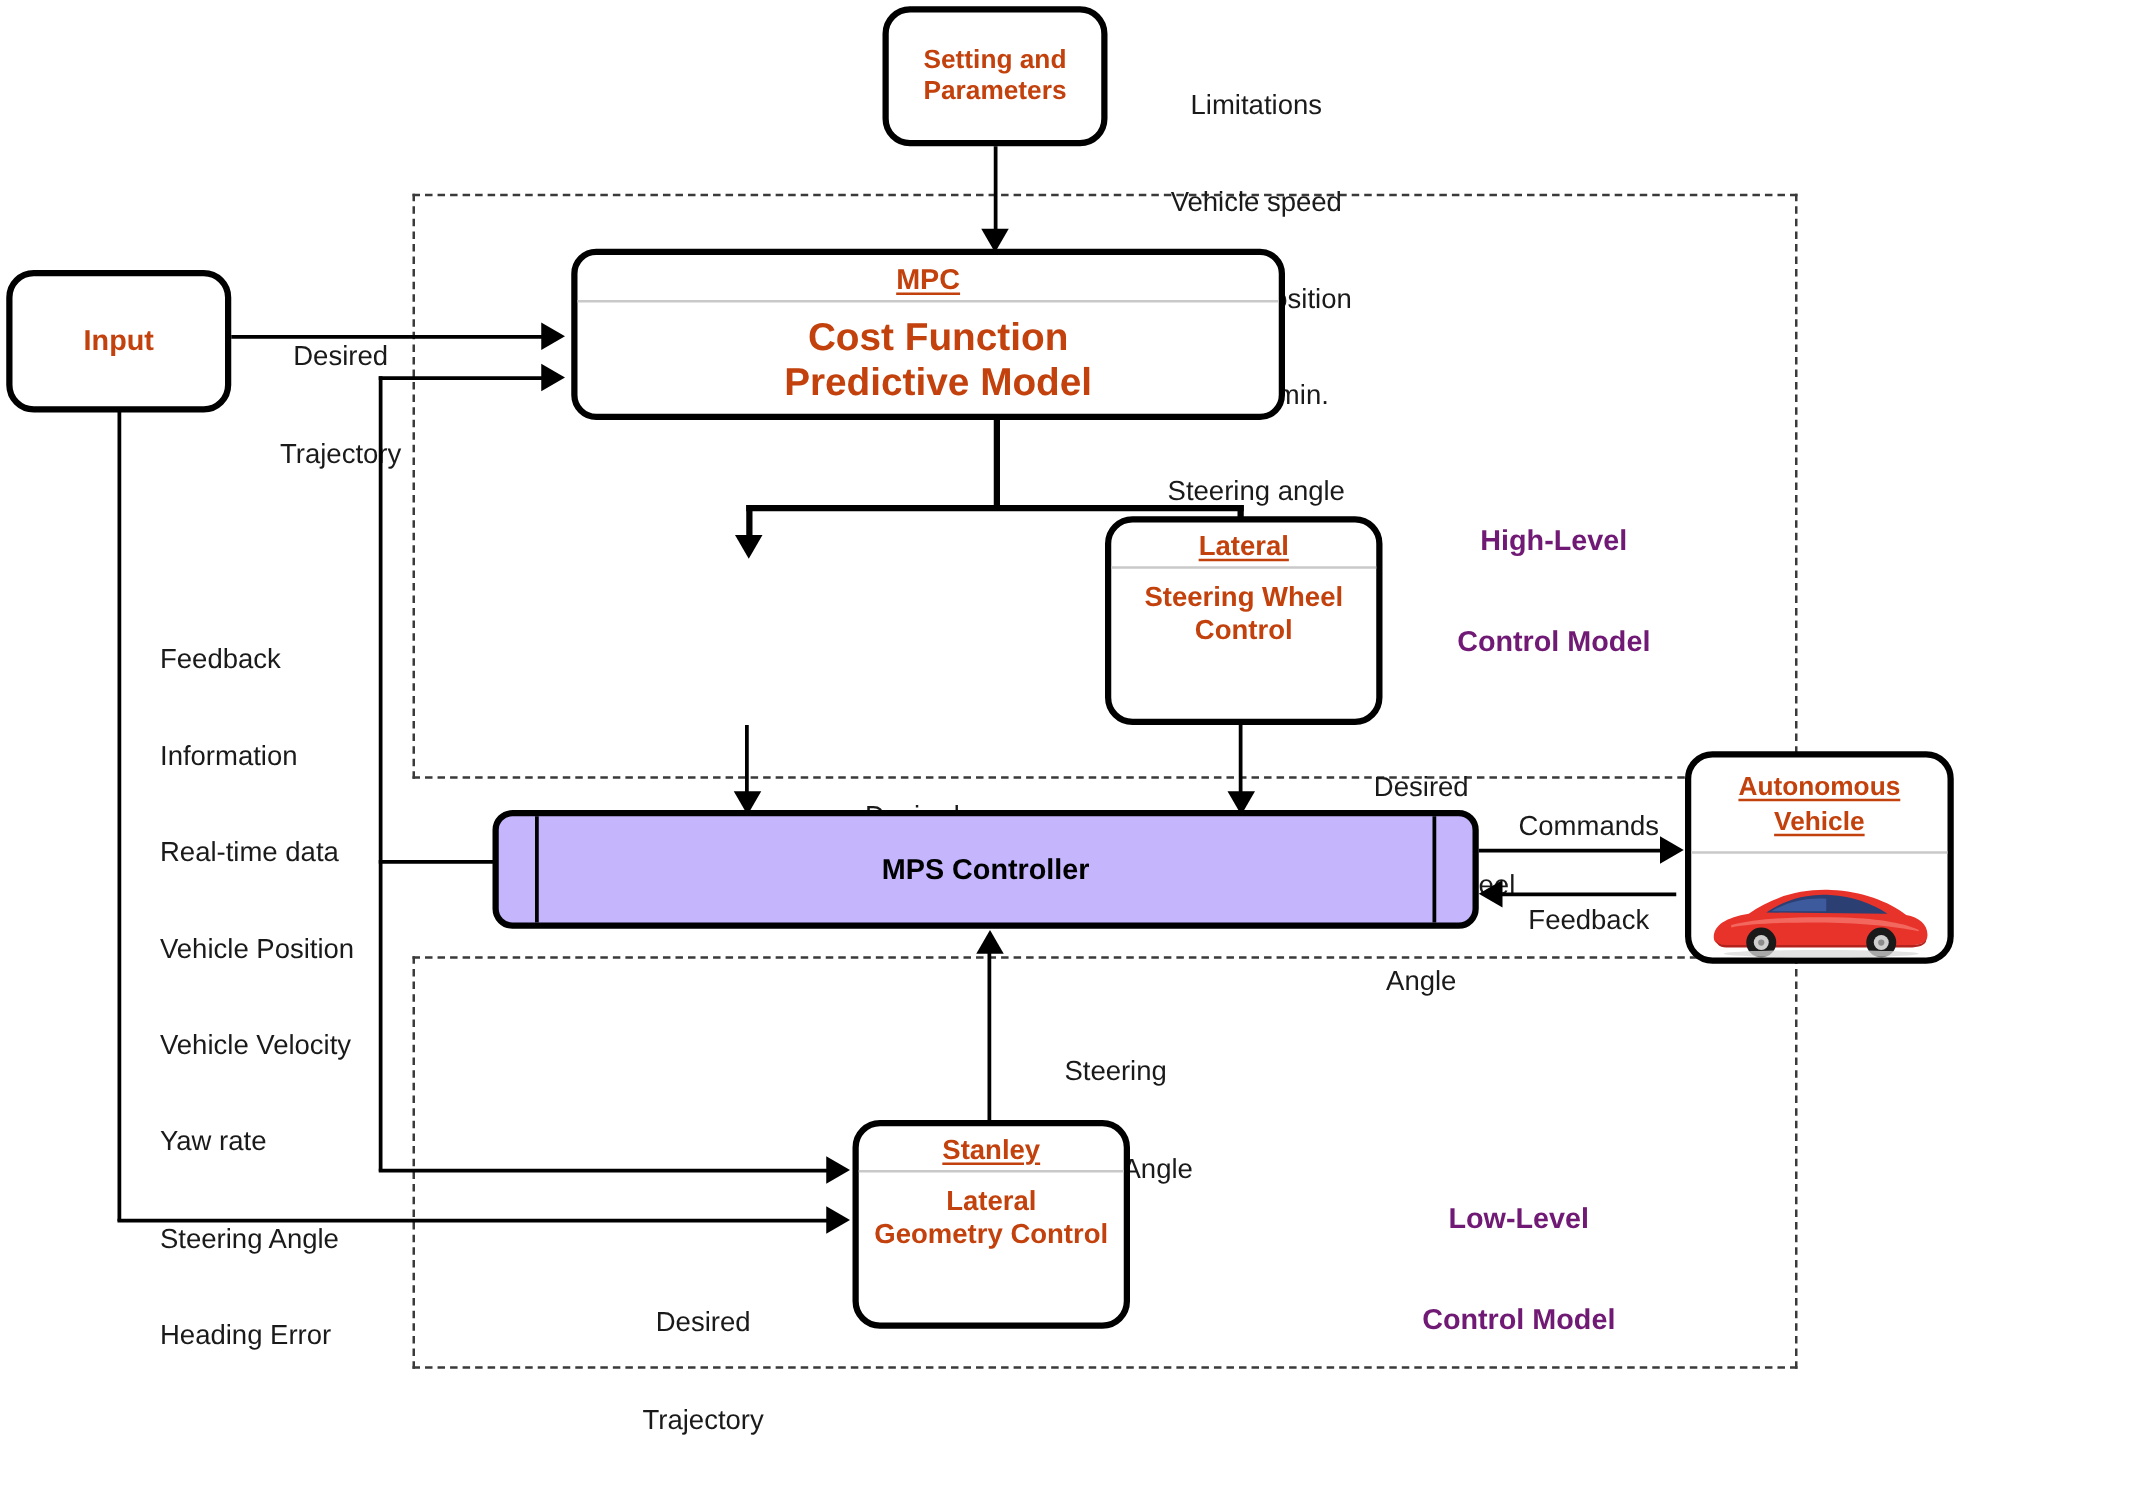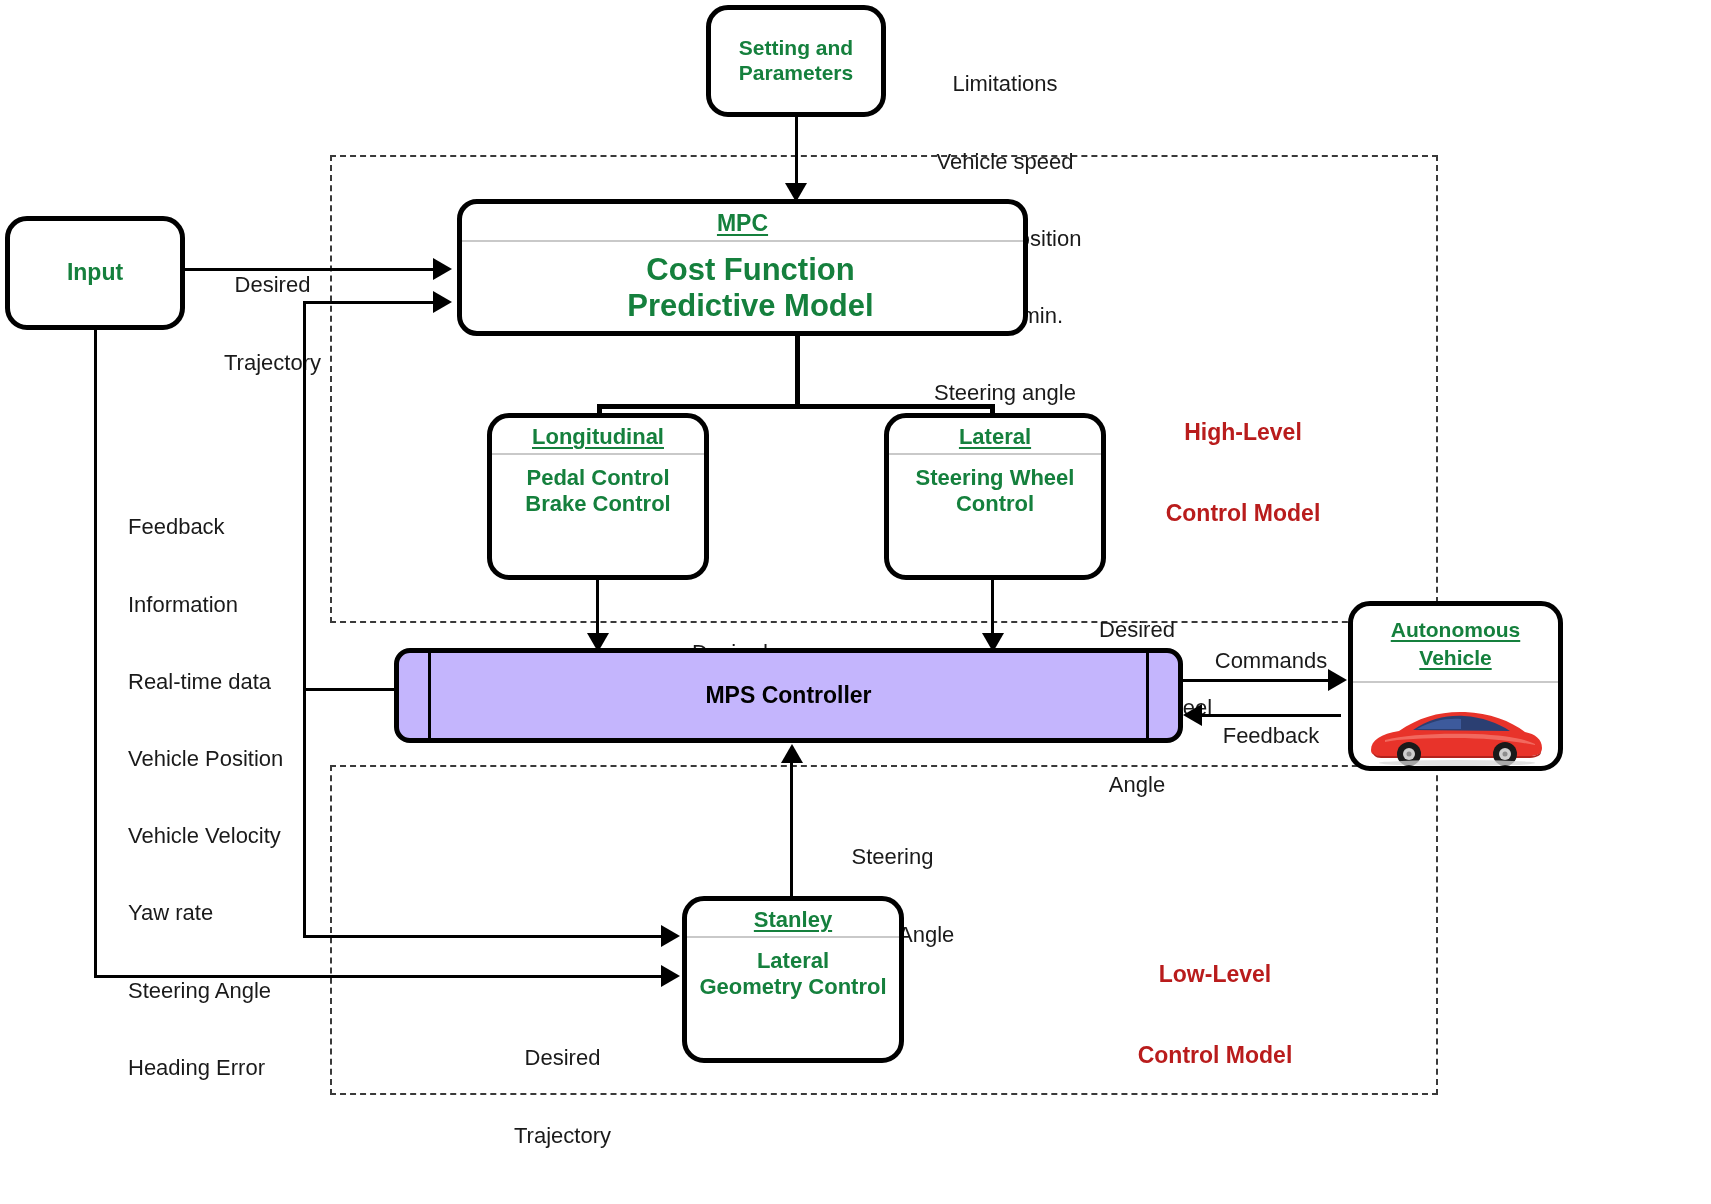--- a/index.html
+++ b/index.html
@@ -19,21 +19,21 @@
     position:absolute;
     box-sizing:border-box;
     background:#ffffff;
     border:5px solid #000000;
     border-radius:22px;
     display:flex;
     flex-direction:column;
     align-items:center;
     justify-content:center;
     text-align:center;
-    color:#15803d;
+    color:#c2410c;
   }
   .block .ttl{
     font-weight:bold;
     text-decoration:underline;
     text-underline-offset:3px;
     line-height:1.15;
   }
   .sep{
     width:100%;
     height:2px;
@@ -47,21 +47,21 @@
   .bd-pad{padding:10px 8px 6px 8px;width:100%;box-sizing:border-box;}
 
   
   .lbl{
     position:absolute;
     color:#1a1a1a;
     line-height:1.17;
     white-space:pre;
     text-align:center;
   }
-  .lbl.bold{font-weight:bold;color:#b91c1c;}
+  .lbl.bold{font-weight:bold;color:#701a75;}
 
   
   .dash{
     position:absolute;
     box-sizing:border-box;
     border:2px dashed #3a3a3a;
     background:transparent;
   }
 
   
@@ -195,30 +195,20 @@
     <div>Control Model</div>
   </div>
 
   <div class="ln" style="left:795px; top:336px; width:5px; height:72px;"></div>
   <div class="ln" style="left:597px; top:404px; width:398px; height:5px;"></div>
   <div class="ln" style="left:597px; top:404px; width:5px; height:29px;"></div>
   <div class="arrow ar-down" style="left:588px; top:428px;"></div>
   <div class="ln" style="left:990px; top:404px; width:5px; height:29px;"></div>
   <div class="arrow ar-down" style="left:982px; top:428px;"></div>
 
-  <div class="block" style="left:487px; top:413px; width:222px; height:167px; justify-content:flex-start;">
-    <div class="hdr-pad">
-      <div class="ttl" style="font-size:22px;">Longitudinal</div>
-    </div>
-    <div class="sep"></div>
-    <div class="bd-pad body-txt" style="font-size:22px;">
-      <div>Pedal Control</div>
-      <div>Brake Control</div>
-    </div>
-  </div>
 
   <div class="block" style="left:884px; top:413px; width:222px; height:167px; justify-content:flex-start;">
     <div class="hdr-pad">
       <div class="ttl" style="font-size:22px;">Lateral</div>
     </div>
     <div class="sep"></div>
     <div class="bd-pad body-txt" style="font-size:22px;">
       <div>Steering Wheel</div>
       <div>Control</div>
     </div>

